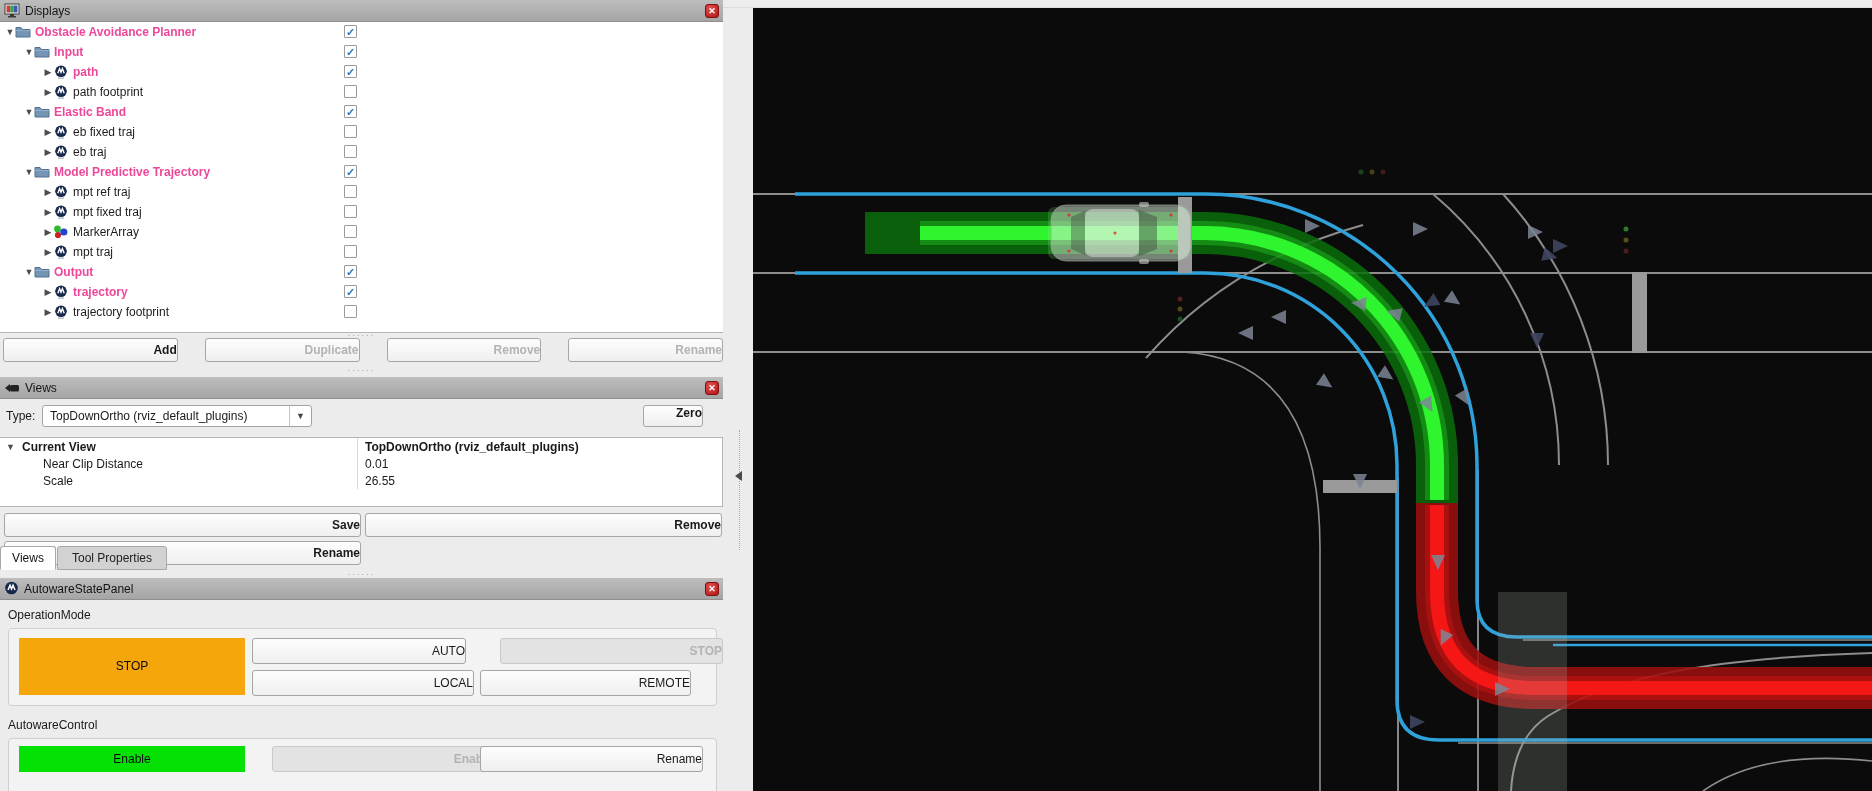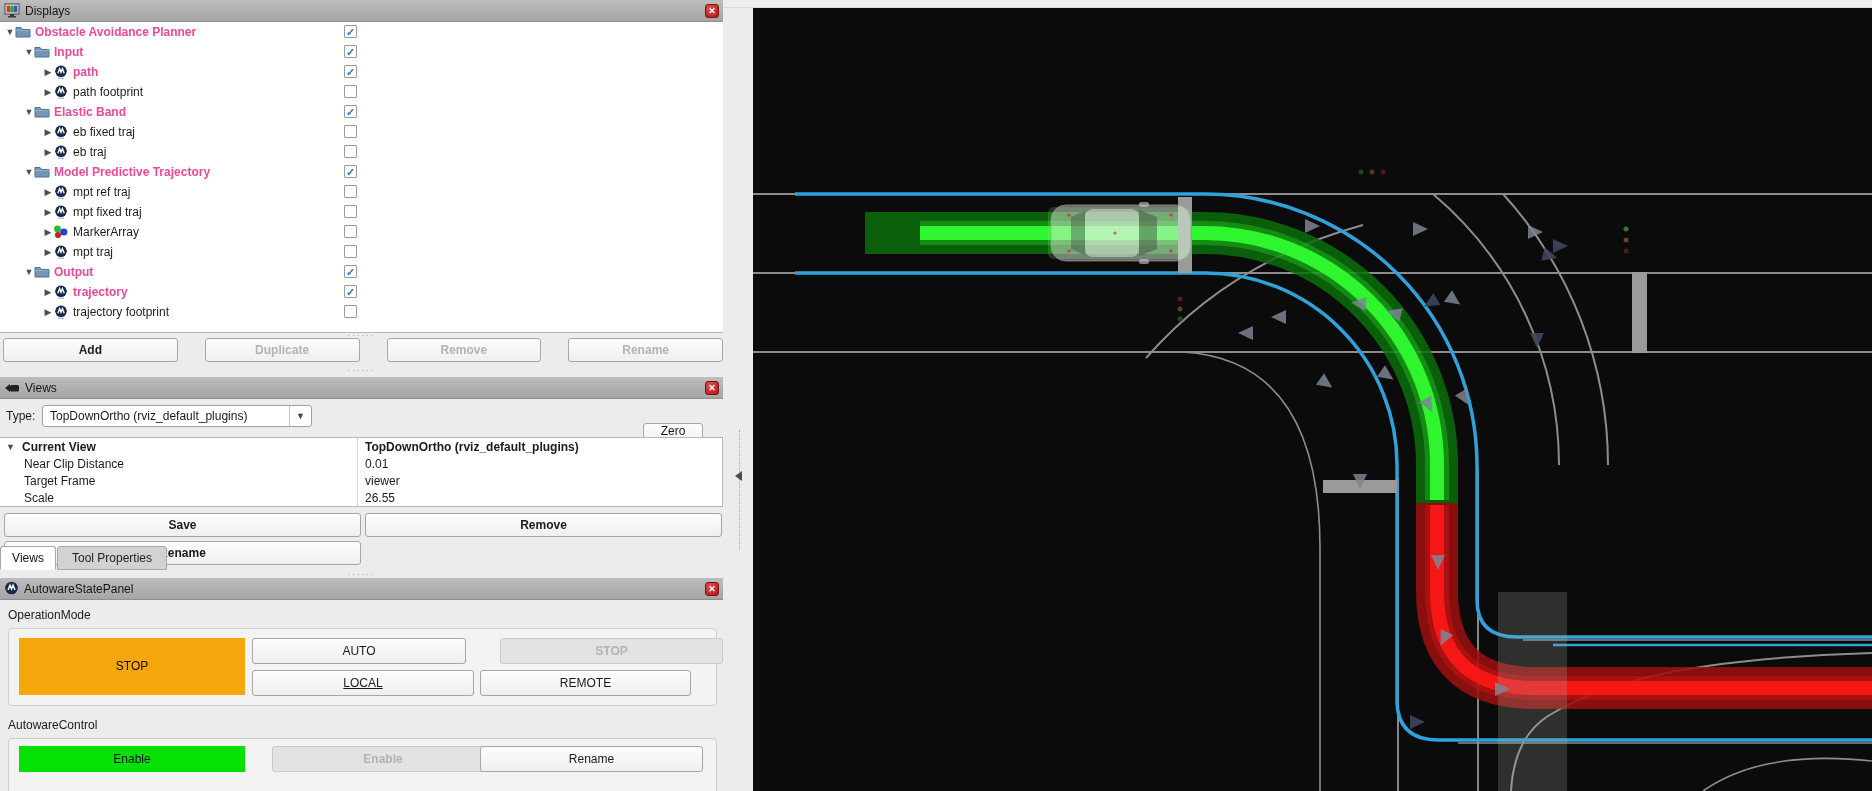--- a/index.html
+++ b/index.html
@@ -31,42 +31,42 @@
   .vscroll .arr{ position:absolute; left:0; width:12px; height:12px; font-size:7px; color:#555;
     text-align:center; line-height:12px; background:#e4e4e4; border:1px solid #bdbdbd; }
   .vscroll .thumb{ position:absolute; left:1px; width:10px; background:#d6d6d6;
     border:1px solid #a9a9a9; border-radius:2px; }
 
   .splitter{ position:absolute; width:723px; text-align:center; color:#9a9a9a; font-size:8px;
     letter-spacing:2px; line-height:6px; }
 
   .btn{ background:linear-gradient(#fdfdfd,#efefef); border:1px solid #a6a6a6; border-radius:3px;
     font-family:"Liberation Sans",sans-serif; font-size:12px; font-weight:bold; color:#1a1a1a;
-    text-align:center; }
+    text-align:right; }
   .btn.disabled{ color:#b3b3b3; font-weight:bold;margin-left:20px; }
   .btnrow{ position:absolute; display:grid; }
 
   
   #type-row{ position:absolute; }
   #type-label{ position:absolute; left:6px; top:4px;text-align:right; }
   #type-select{ position:absolute; left:42px; top:0; width:270px; height:22px; background:#fff;
     border:1px solid #a2a2a2; border-radius:3px; line-height:20px; padding-left:7px; }
   #type-select .dd{ position:absolute; right:0; top:0; width:22px; height:20px;
     border-left:1px solid #c6c6c6; text-align:center; color:#444; font-size:9px; line-height:20px; }
-  #zero-btn{ position:absolute; left:643px; top:18px; width:60px; height:22px; font-weight:normal; }
+  #zero-btn{ position:absolute; left:643px; top:0; width:60px; height:22px; font-weight:bold; }
 
   #cv-table{ position:absolute; left:0; top:437px; width:723px; height:70px; background:#fff;
     border:1px solid #b6b6b6; border-left:none; overflow:hidden; }
   .cv-row{ height:17px; display:flex; position:relative; align-items:center; }
   .cv-row .c1{ width:358px; padding-left:22px; white-space:nowrap; border-right:1px solid #d8d8d8;
     align-self:stretch; display:flex; align-items:center; }
   .cv-row .c2{ padding-left:7px; white-space:nowrap; }
   .cv-row.hdr .c1, .cv-row.hdr .c2{ font-weight:bold; }
   .cv-row .exp{ position:absolute; left:6px; font-size:9px; color:#4c4c4c; }
-  .cv-row.child .c1{ padding-left:24px; }
+  .cv-row.child .c1{ padding-left:43px; }
 
   .tab{ position:absolute; height:24px; line-height:22px; text-align:center;
     border:1px solid #a8a8a8; border-radius:3px 3px 0 0; }
   .tab.active{ background:#fff; border-bottom:1px solid #fff; color:#111; }
   .tab.inactive{ background:#d2d2d2; color:#222; }
 
   
   .asp-label{ position:absolute; left:8px; }
   .groupbox{ position:absolute; left:8px; width:709px; background:#f3f3f3;
     border:1px solid #cfcfcf; border-radius:4px; }
@@ -286,24 +286,20 @@
     <div class="cv-row hdr">
       <span class="exp">▼</span>
       <div class="c1">Current View</div>
       <div class="c2">TopDownOrtho (rviz_default_plugins)</div>
     </div>
     <div class="cv-row child">
       <div class="c1">Near Clip Distance</div>
       <div class="c2">0.01</div>
     </div>
     <div class="cv-row child">
-      <div class="c1">Target Frame</div>
-      <div class="c2">viewer</div>
-    </div>
-    <div class="cv-row child">
       <div class="c1">Scale</div>
       <div class="c2">26.55</div>
     </div>
   </div>
 <div class="vscroll" style="top:438px; height:68px;">
   <div class="arr" style="top:0;">▲</div>
   <div class="thumb" style="top:14px; height:26px;"></div>
   <div class="arr" style="bottom:0;">▼</div>
 </div>
 
@@ -326,21 +322,21 @@
   </svg>
   <span class="title">AutowareStatePanel</span>
   <div class="close-btn">✕</div>
 </div>
 
 <span class="asp-label" style="top:608px;">OperationMode</span>
 <div class="groupbox" style="top:628px; height:78px;"></div>
 <div class="status-tile" style="left:19px; top:638px; width:226px; height:57px; line-height:57px; background:#f5a60a;">STOP</div>
 <div class="btn abtn" style="left:252px; top:638px; width:214px;">AUTO</div>
 <div class="btn abtn disabled" style="left:480px; top:638px; width:223px; color:#b3b3b3;">STOP</div>
-<div class="btn abtn" style="left:252px; top:670px; width:222px;text-decoration:underline;">LOCAL</div>
+<div class="btn abtn" style="left:252px; top:670px; width:222px;">LOCAL</div>
 <div class="btn abtn" style="left:480px; top:670px; width:211px;">REMOTE</div>
 
 <span class="asp-label" style="top:718px;">AutowareControl</span>
 <div class="groupbox" style="top:738px; height:60px;"></div>
 <div class="status-tile" style="left:19px; top:746px; width:226px; height:26px; line-height:26px; background:#05e005;">Enable</div>
 <div class="btn abtn disabled" style="left:252px; top:746px; width:222px; color:#b3b3b3;">Enable</div>
 <div class="btn abtn" style="left:480px; top:746px; width:223px;">Rename</div>
 
 <div id="viewport-strip"></div>
 <div id="gutter"></div>

